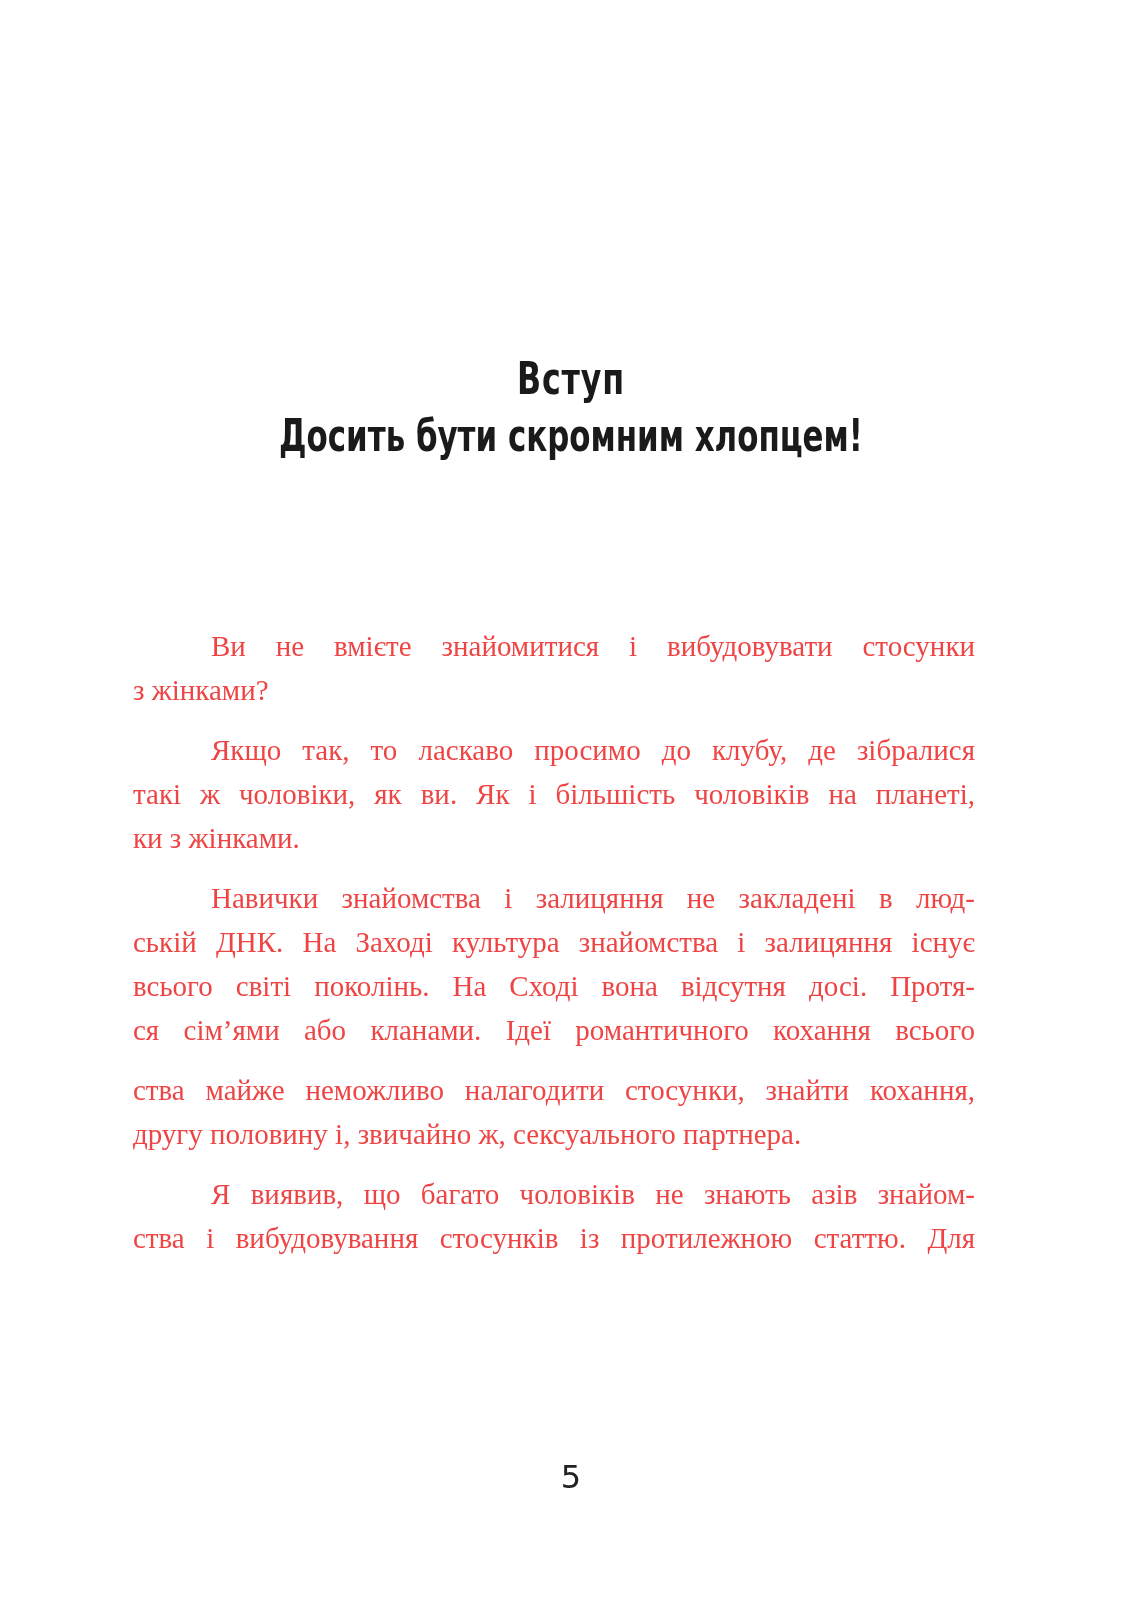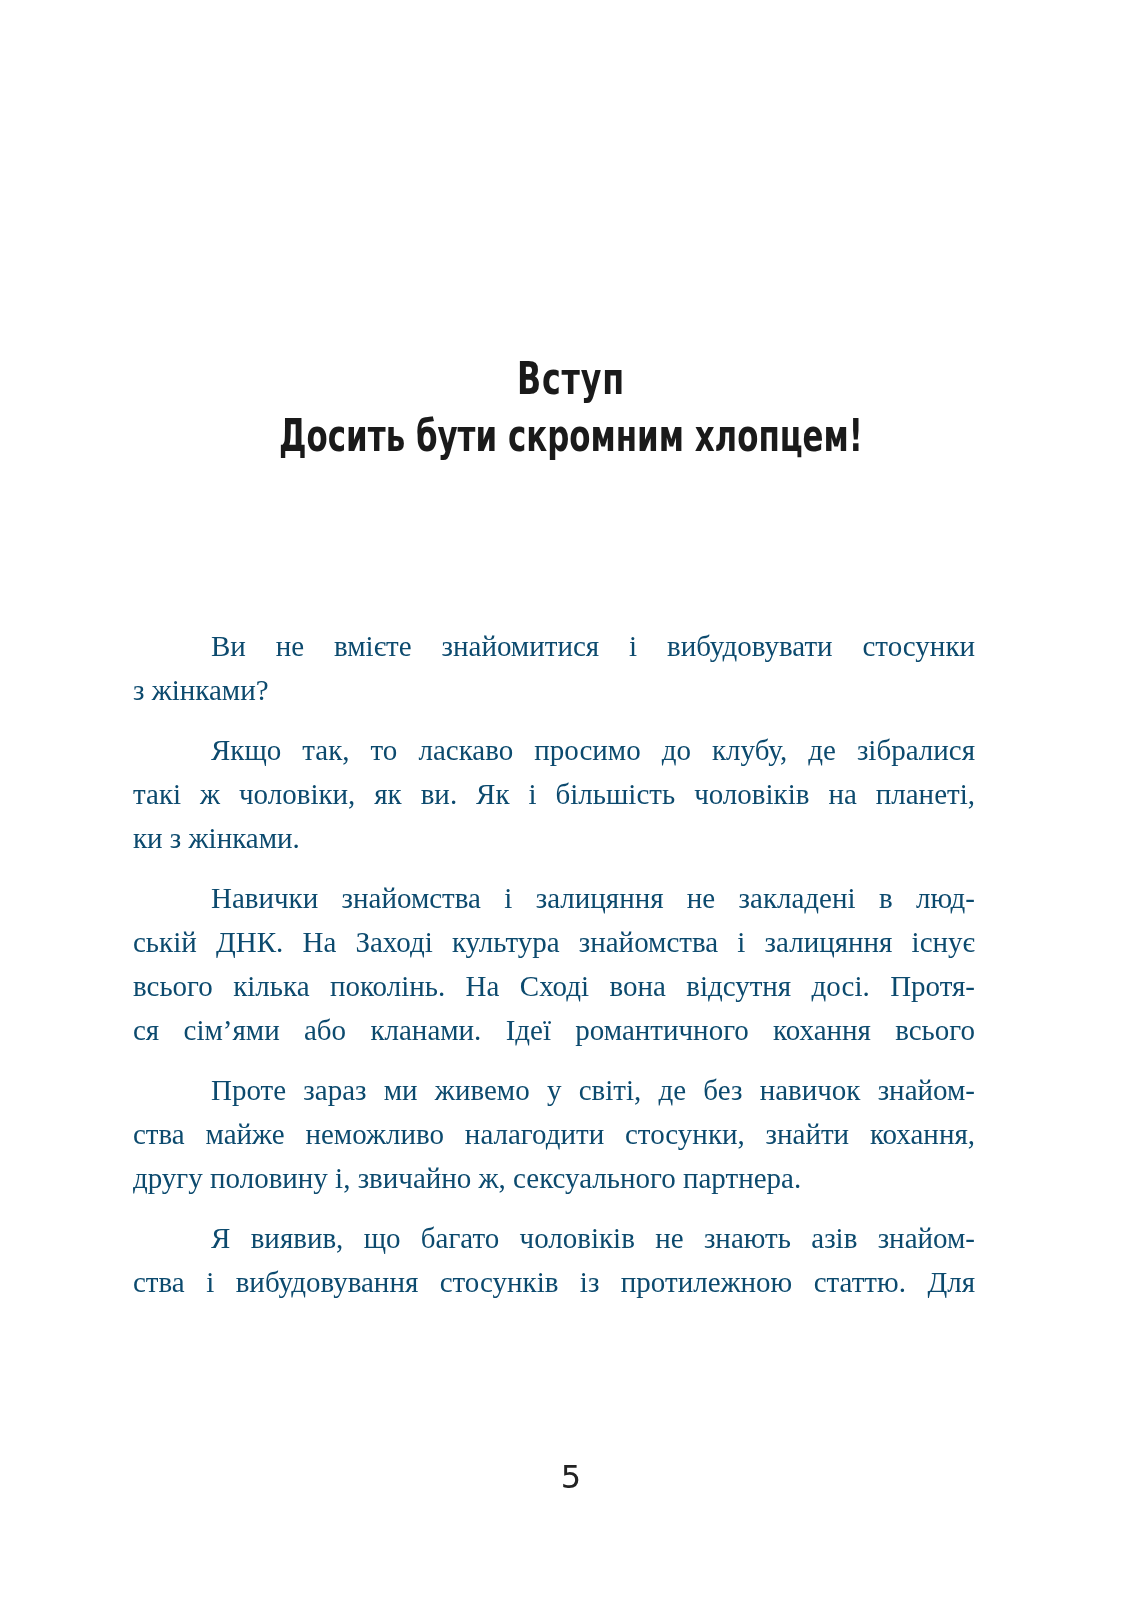--- a/index.html
+++ b/index.html
@@ -7,21 +7,21 @@
   .page { position: absolute; left: 0; top: 0; width: 1142px; height: 1310px; background: #fff; }
   .title {
     position: absolute; left: 0; width: 1142px; text-align: center;
     font-family: "DejaVu Sans", sans-serif; font-weight: bold; color: #1a1a1a;
     font-stretch: condensed;
   }
   .t1 { top: 353px; font-size: 44px; letter-spacing: 1px; transform: scaleX(0.8); }
   .t2 { top: 410px; font-size: 44px; letter-spacing: 0px; transform: scaleX(0.78); }
   .body {
     position: absolute; left: 133px; width: 842px; top: 624px;
-    font-family: "Liberation Serif", serif; font-size: 29px; color: #0c4a6e;
+    font-family: "Liberation Serif", serif; font-size: 29px; color: #ef4444;
   }
   .line { height: 44px; line-height: 44px; white-space: nowrap; text-align: justify; text-align-last: justify; }
   .line.last { text-align-last: left; }
   .line.indent { padding-left: 78px; }
   .gap { height: 16px; }
   .pagenum {
     position: absolute; top: 1458px; left: 0; width: 1142px; text-align: center;
     font-family: "DejaVu Sans", sans-serif; font-size: 32px; color: #222;
   }
 </style>
@@ -40,26 +40,25 @@
     <div class="gap"></div>
     <div>
       <div class="line indent">Якщо так, то ласкаво просимо до клубу, де зібралися</div>
       <div class="line">такі ж чоловіки, як ви. Як і більшість чоловіків на планеті,</div>
       <div class="line last">ки з жінками.</div>
     </div>
     <div class="gap"></div>
     <div>
       <div class="line indent">Навички знайомства і залицяння не закладені в люд-</div>
       <div class="line">ській ДНК. На Заході культура знайомства і залицяння існує</div>
-      <div class="line">всього кілька поколінь. На Сході вона відсутня досі. Протя-</div>
+      <div class="line">всього світі поколінь. На Сході вона відсутня досі. Протя-</div>
       <div class="line">ся сім’ями або кланами. Ідеї романтичного кохання всього</div>
     </div>
     <div class="gap"></div>
     <div>
-      <div class="line indent">Проте зараз ми живемо у світі, де без навичок знайом-</div>
       <div class="line">ства майже неможливо налагодити стосунки, знайти кохання,</div>
       <div class="line last">другу половину і, звичайно ж, сексуального партнера.</div>
     </div>
     <div class="gap"></div>
     <div>
       <div class="line indent">Я виявив, що багато чоловіків не знають азів знайом-</div>
       <div class="line">ства і вибудовування стосунків із протилежною статтю. Для</div>
     </div>
   </div>
 

